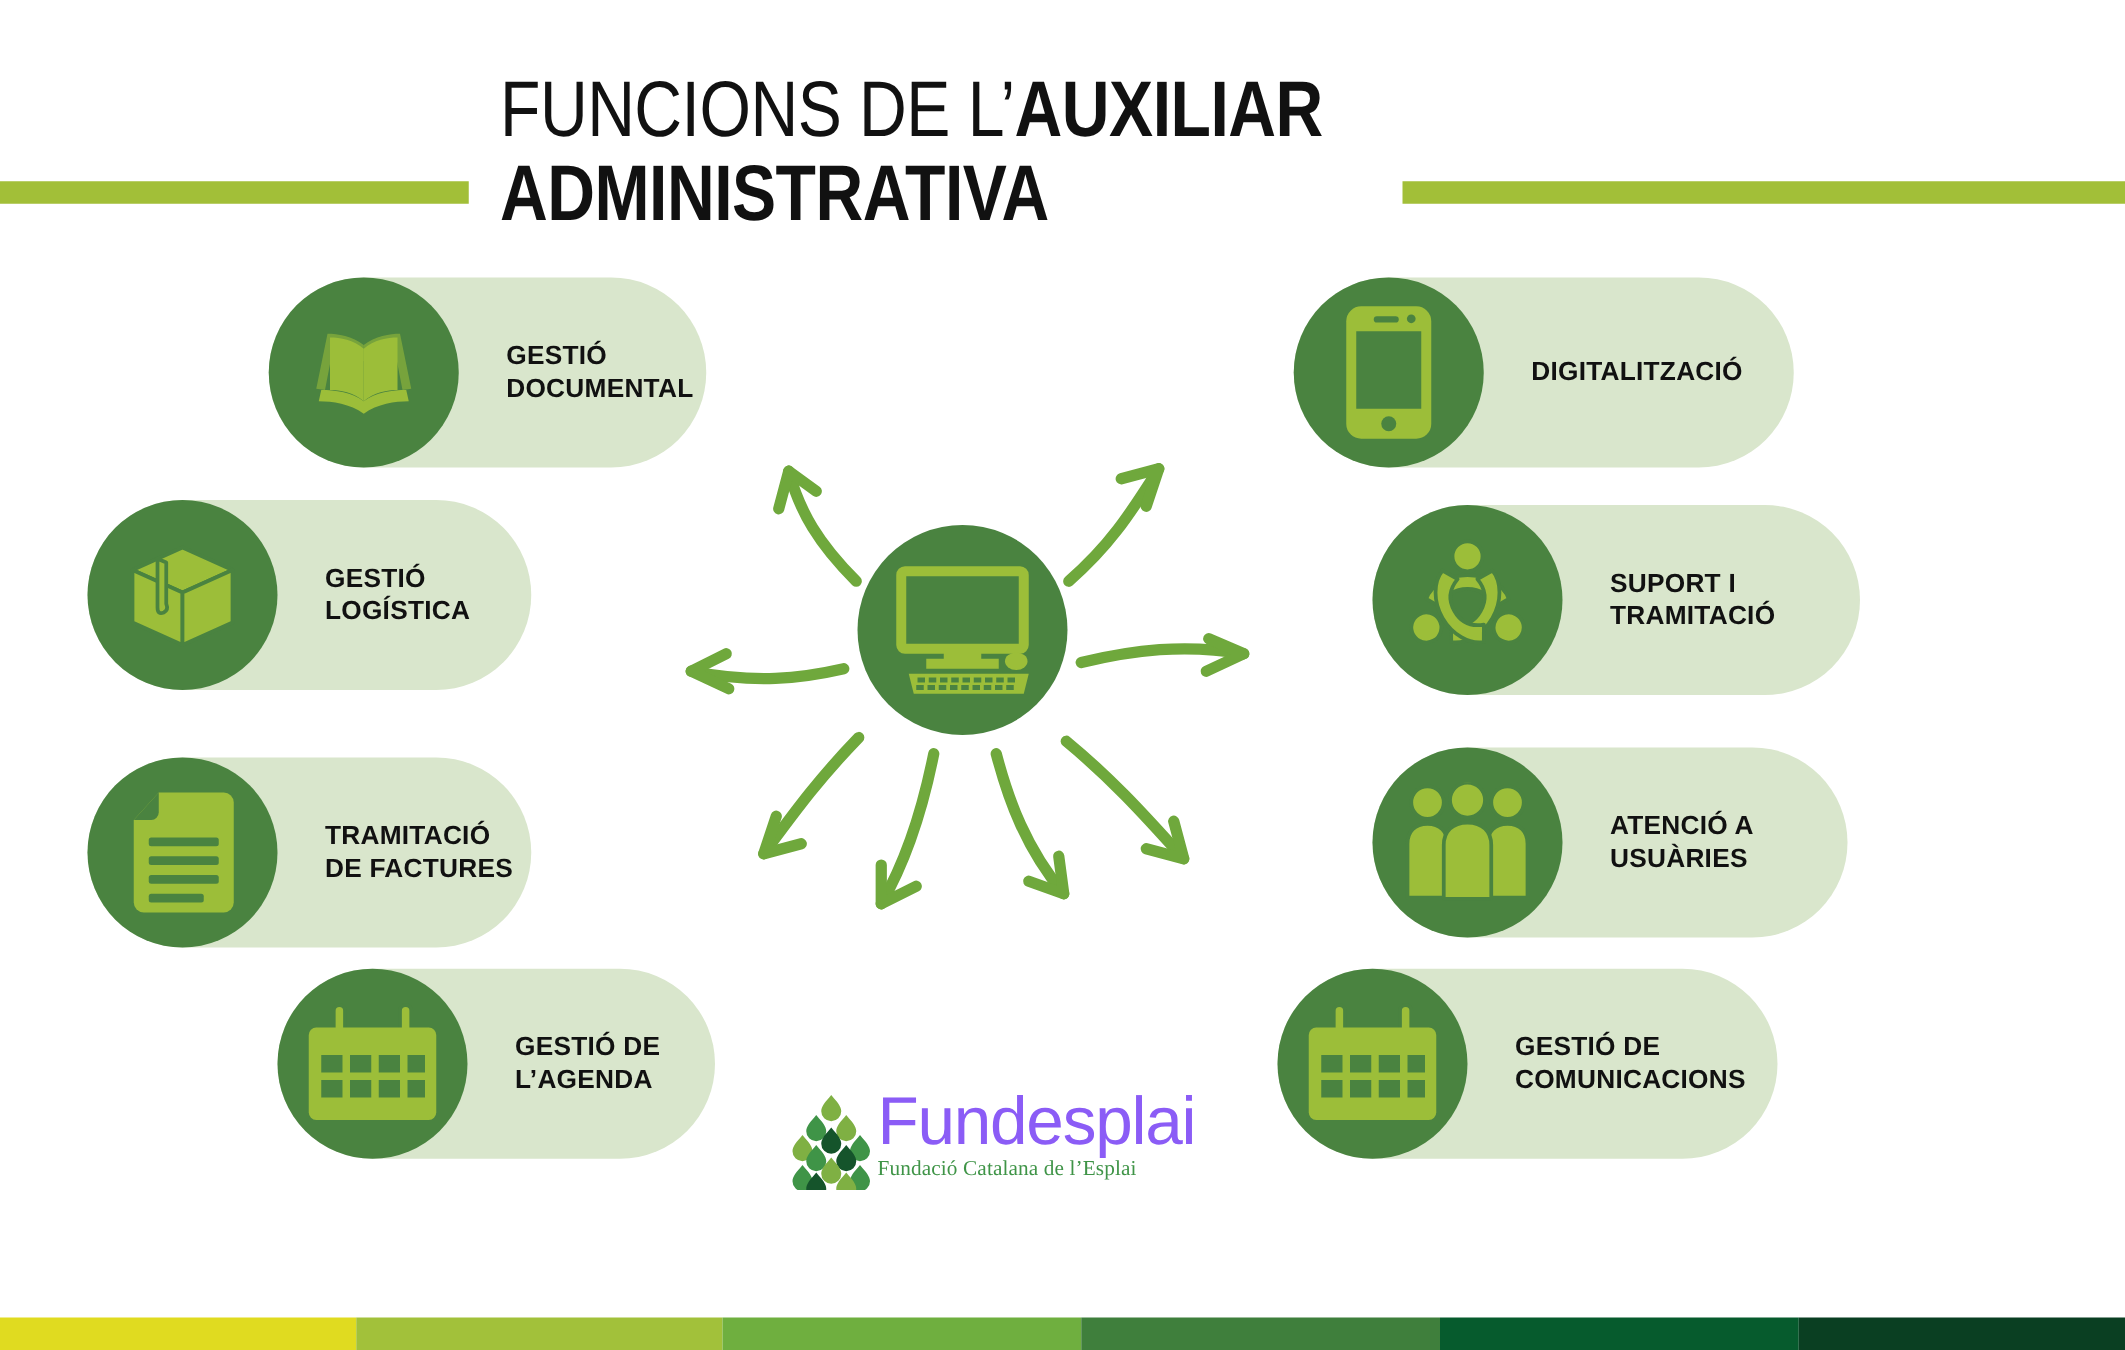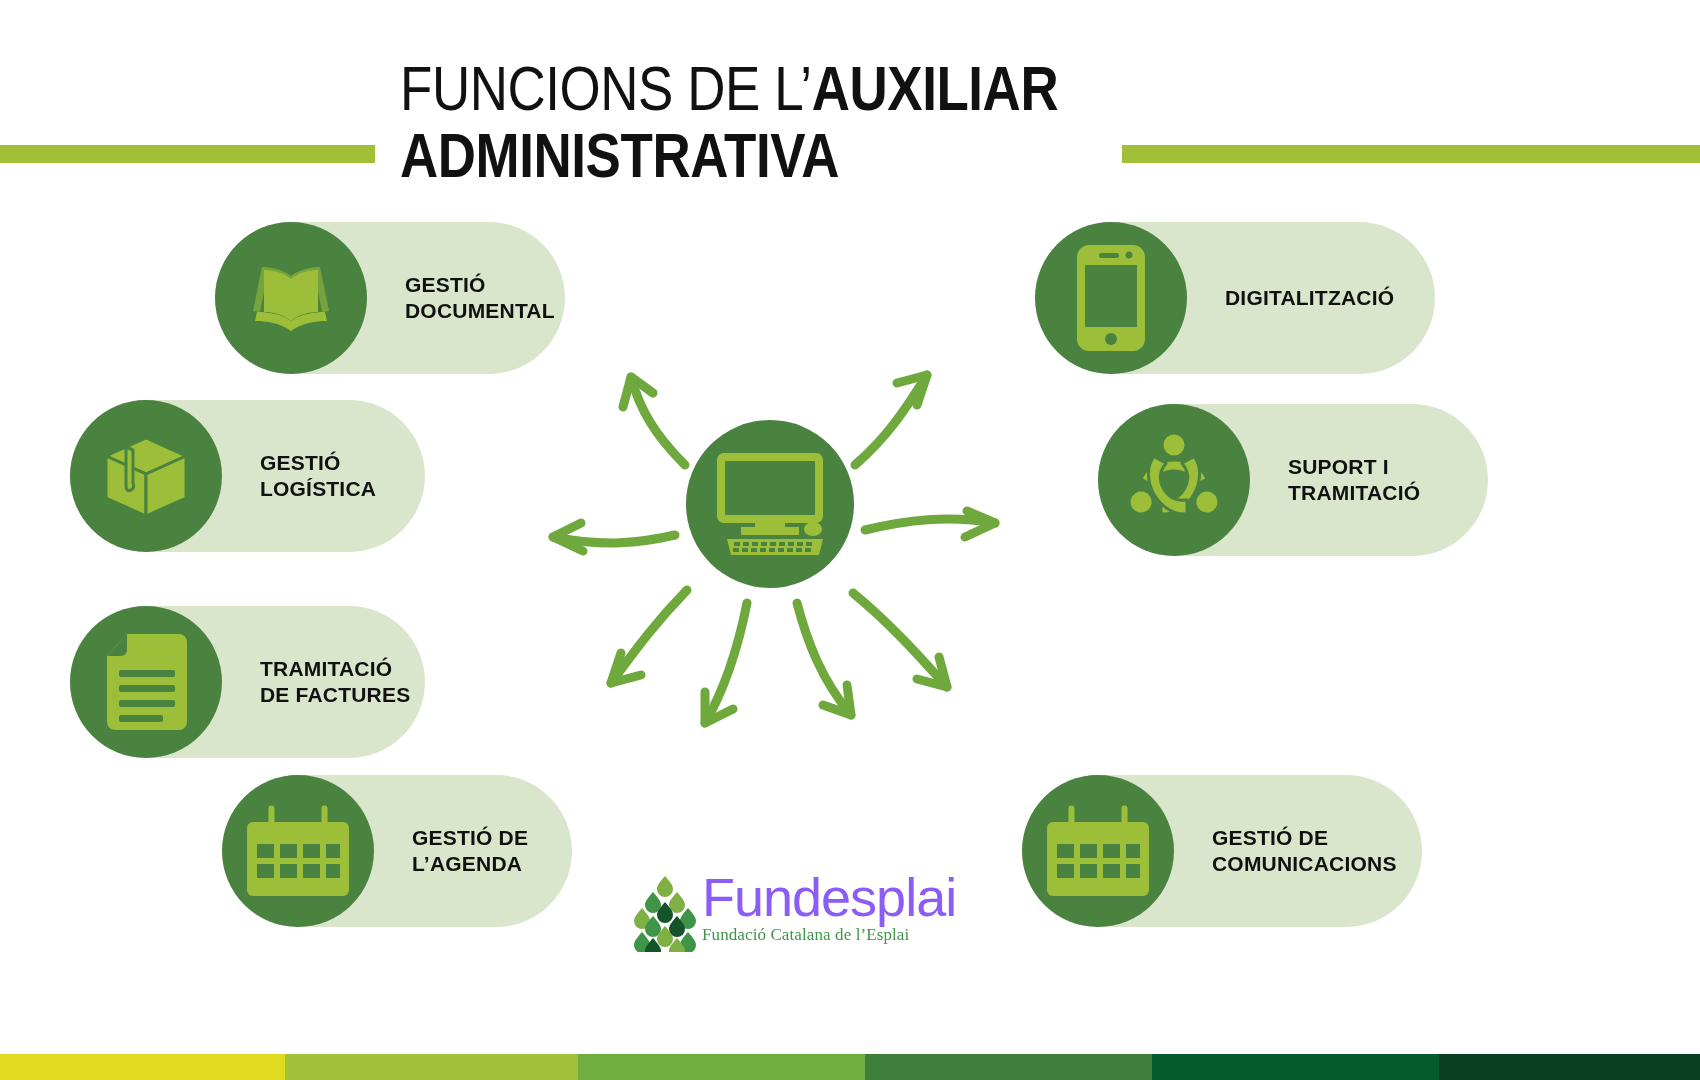--- a/index.html
+++ b/index.html
@@ -221,20 +221,37 @@
             <circle cx="55" cy="20" r="12"></circle>
             <path d="M55 35 C40 35 26 43 22 54 l12 7 C38 50 45 46 55 46 C65 46 72 50 76 61 l12 -7 C84 43 70 35 55 35 Z"></path>
           </g>
         </g>
       </svg>
     </div>
     <div class="item-label">SUPORT I
 TRAMITACIÓ</div>
   </div>
 
+  <div class="item right" id="item-6">
+    <div class="pill"></div>
+    <div class="icon-circle">
+      <svg width="104" height="96" viewBox="0 0 104 96">
+        <g fill="#9CBE39" stroke="#4A8340" stroke-width="3" stroke-linejoin="round">
+          <circle cx="20" cy="16" r="13"></circle>
+          <path d="M20 33 C10 33 4 39 4 49 V92 H36 V49 C36 39 30 33 20 33 Z"></path>
+          <circle cx="84" cy="16" r="13"></circle>
+          <path d="M84 33 C74 33 68 39 68 49 V92 H100 V49 C100 39 94 33 84 33 Z"></path>
+          <circle cx="52" cy="14" r="14"></circle>
+          <path d="M52 32 C40 32 33 39 33 50 V93 H71 V50 C71 39 64 32 52 32 Z"></path>
+        </g>
+      </svg>
+    </div>
+    <div class="item-label">ATENCIÓ A
+USUÀRIES</div>
+  </div>
 
   <div class="item right" id="item-7">
     <div class="pill"></div>
     <div class="icon-circle">
       <svg width="106" height="102" viewBox="0 0 106 102">
         <g fill="#9CBE39">
           <rect x="22" y="4" width="9" height="28" rx="4.5" stroke="#4A8340" stroke-width="3"></rect>
           <rect x="75" y="4" width="9" height="28" rx="4.5" stroke="#4A8340" stroke-width="3"></rect>
           <path d="M8 22 H98 a6 6 0 0 1 6 6 V90 a6 6 0 0 1 -6 6 H8 a6 6 0 0 1 -6 -6 V28 a6 6 0 0 1 6 -6 Z"></path>
         </g>

